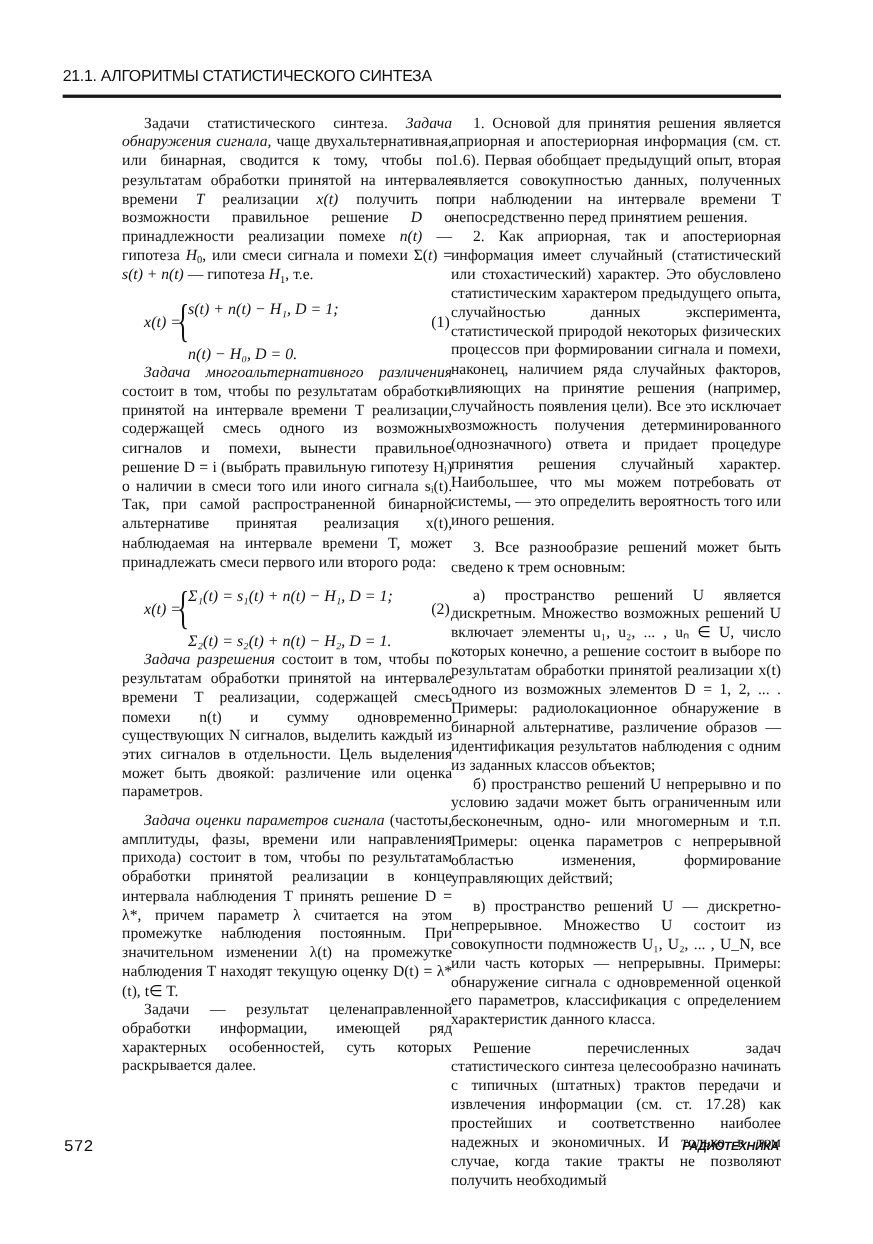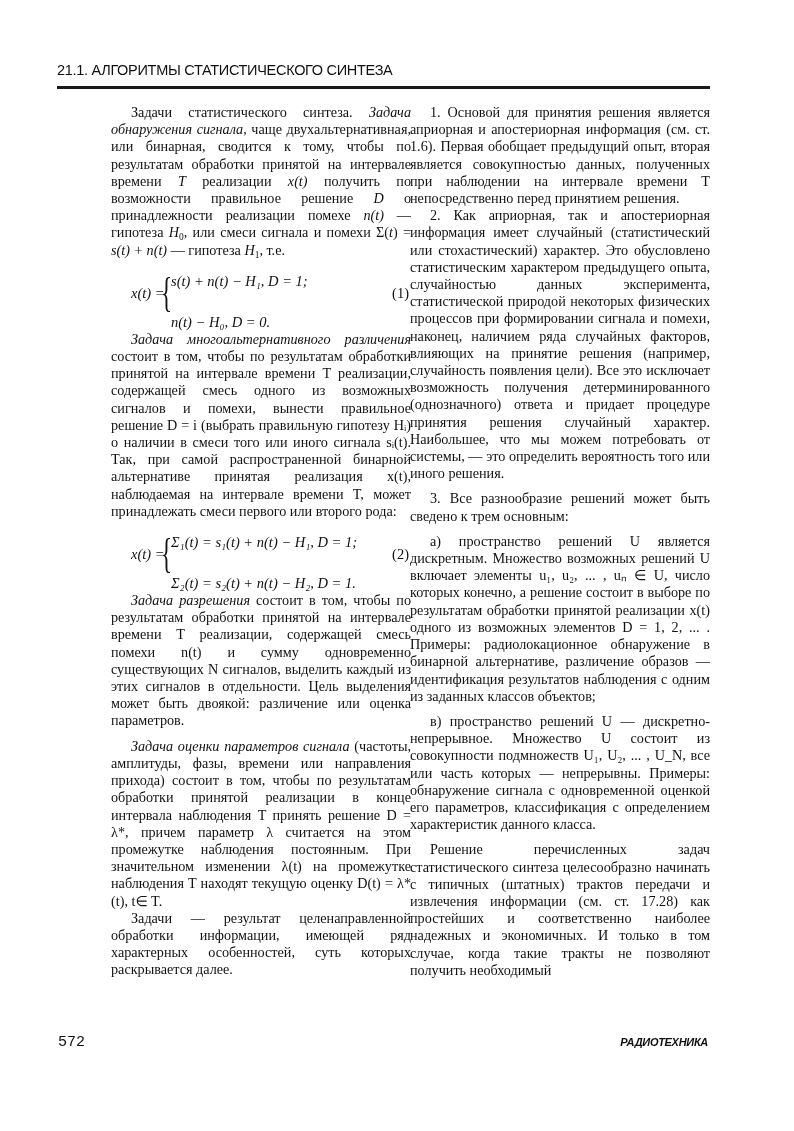--- a/index.html
+++ b/index.html
@@ -84,18 +84,19 @@
   <p>
     <span class="b">Задачи</span><span> — результат целенаправленной обработки информации, имеющей ряд характерных особенностей, суть которых раскрывается далее.</span>
   </p>
 </div>
 
 <div class="col col-right">
   <p>1. Основой для принятия решения является априорная и апостериорная информация (см. ст. 1.6). Первая обобщает предыдущий опыт, вторая является совокупностью данных, полученных при наблюдении на интервале времени T непосредственно перед принятием решения.</p>
   <p>2. Как априорная, так и апостериорная информация имеет случайный (статистический или стохастический) характер. Это обусловлено статистическим характером предыдущего опыта, случайностью данных эксперимента, статистической природой некоторых физических процессов при формировании сигнала и помехи, наконец, наличием ряда случайных факторов, влияющих на принятие решения (например, случайность появления цели). Все это исключает возможность получения детерминированного (однозначного) ответа и придает процедуре принятия решения случайный характер. Наибольшее, что мы можем потребовать от системы, — это определить вероятность того или иного решения.</p>
   <p class="gap">3. Все разнообразие решений может быть сведено к трем основным:</p>
   <p class="gap">а) пространство решений U является дискретным. Множество возможных решений U включает элементы u₁, u₂, ... , uₙ ∈ U, число которых конечно, а решение состоит в выборе по результатам обработки принятой реализации x(t) одного из возможных элементов D = 1, 2, ... . Примеры: радиолокационное обнаружение в бинарной альтернативе, различение образов — идентификация результатов наблюдения с одним из заданных классов объектов;</p>
+  <p>б) пространство решений U непрерывно и по условию задачи может быть ограниченным или бесконечным, одно- или многомерным и т.п. Примеры: оценка параметров с непрерывной областью изменения, формирование управляющих действий;</p>
   <p class="gap">в) пространство решений U — дискретно-непрерывное. Множество U состоит из совокупности подмножеств U₁, U₂, ... , U_N, все или часть которых — непрерывны. Примеры: обнаружение сигнала с одновременной оценкой его параметров, классификация с определением характеристик данного класса.</p>
   <p class="gap">Решение перечисленных задач статистического синтеза целесообразно начинать с типичных (штатных) трактов передачи и извлечения информации (см. ст. 17.28) как простейших и соответственно наиболее надежных и экономичных. И только в том случае, когда такие тракты не позволяют получить необходимый</p>
 </div>
 
 <div class="footer-page">572</div>
 <div class="footer-book">РАДИОТЕХНИКА</div>
 
 </body></html>

